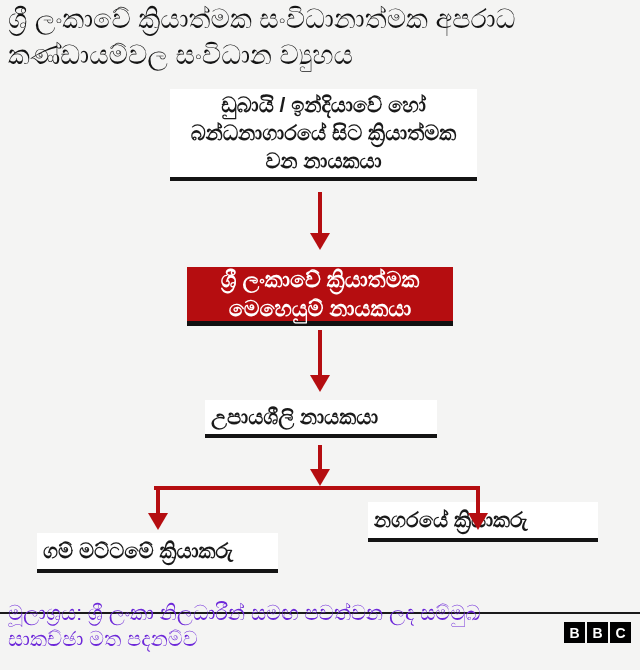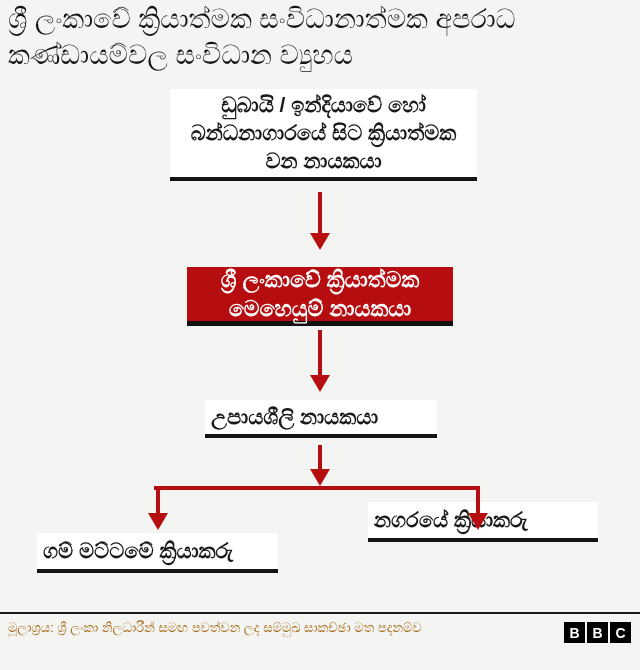--- a/index.html
+++ b/index.html
@@ -25,22 +25,22 @@
   }
   .stem { position:absolute; background:var(--red); }
   .head {
     position:absolute; width:0; height:0;
     border-left:10px solid transparent; border-right:10px solid transparent;
     border-top:17px solid var(--red);
   }
   .hline { position:absolute; background:var(--red); }
   .divider { position:absolute; left:0; top:612px; width:640px; height:2px; background:#1a1a1a; }
   .source {
-    position:absolute; left:8px; top:620px; width:540px;
-    font-size:13px; color:#a16207; line-height:1.25;
+    position:absolute; left:8px; top:600px; width:540px;
+    font-size:21px; color:#6d28d9; line-height:1.25;
   }
   .bbc { position:absolute; right:9px; top:622px; display:flex; gap:2px; }
   .bbc .sq {
     width:21px; height:21px; background:#000000; color:#ffffff;
     font-weight:bold; font-size:14px;
     display:flex; align-items:center; justify-content:center;
   }
 </style>
 </head>
 <body>

